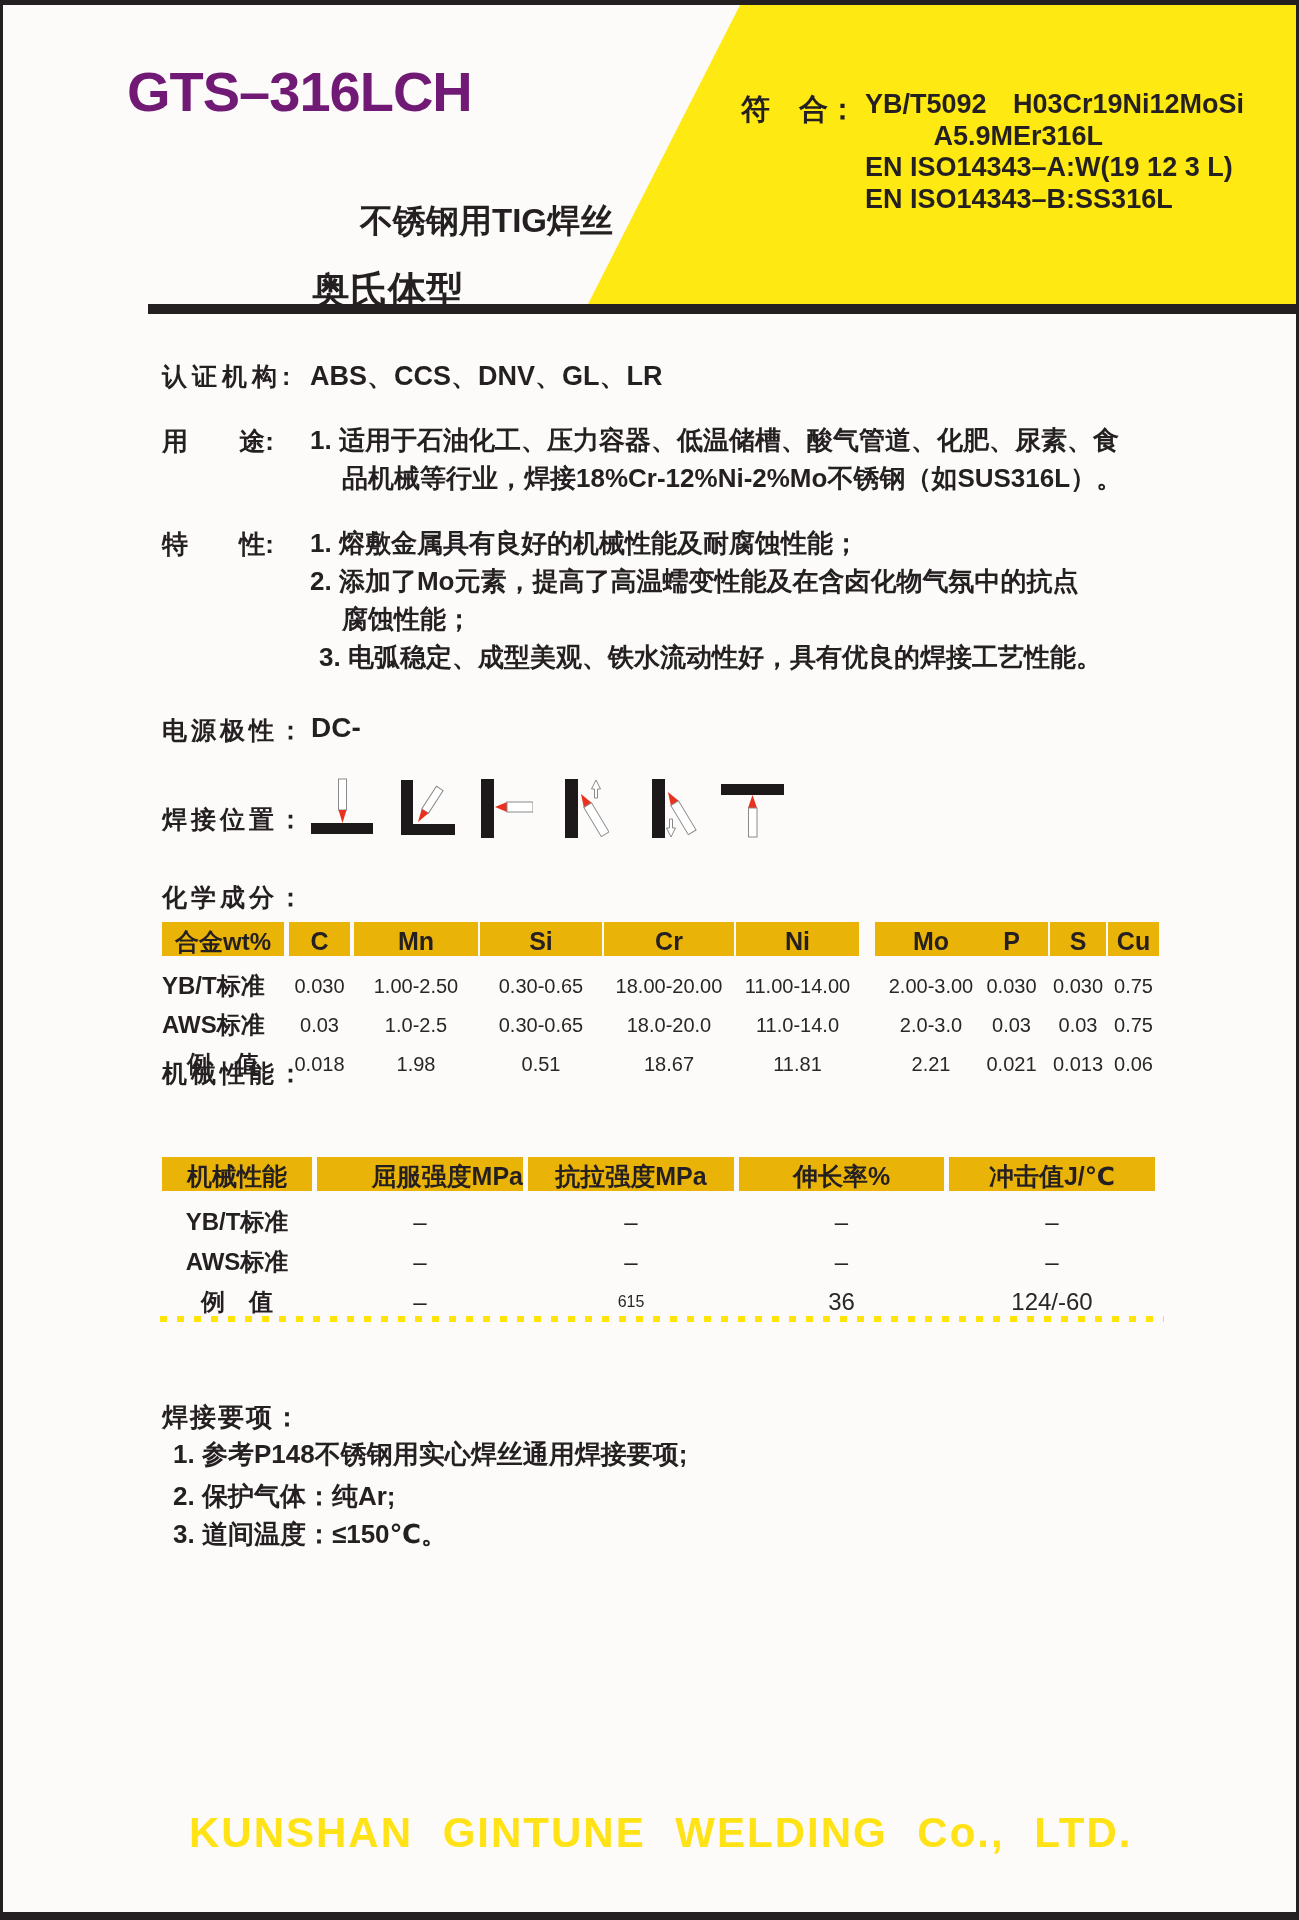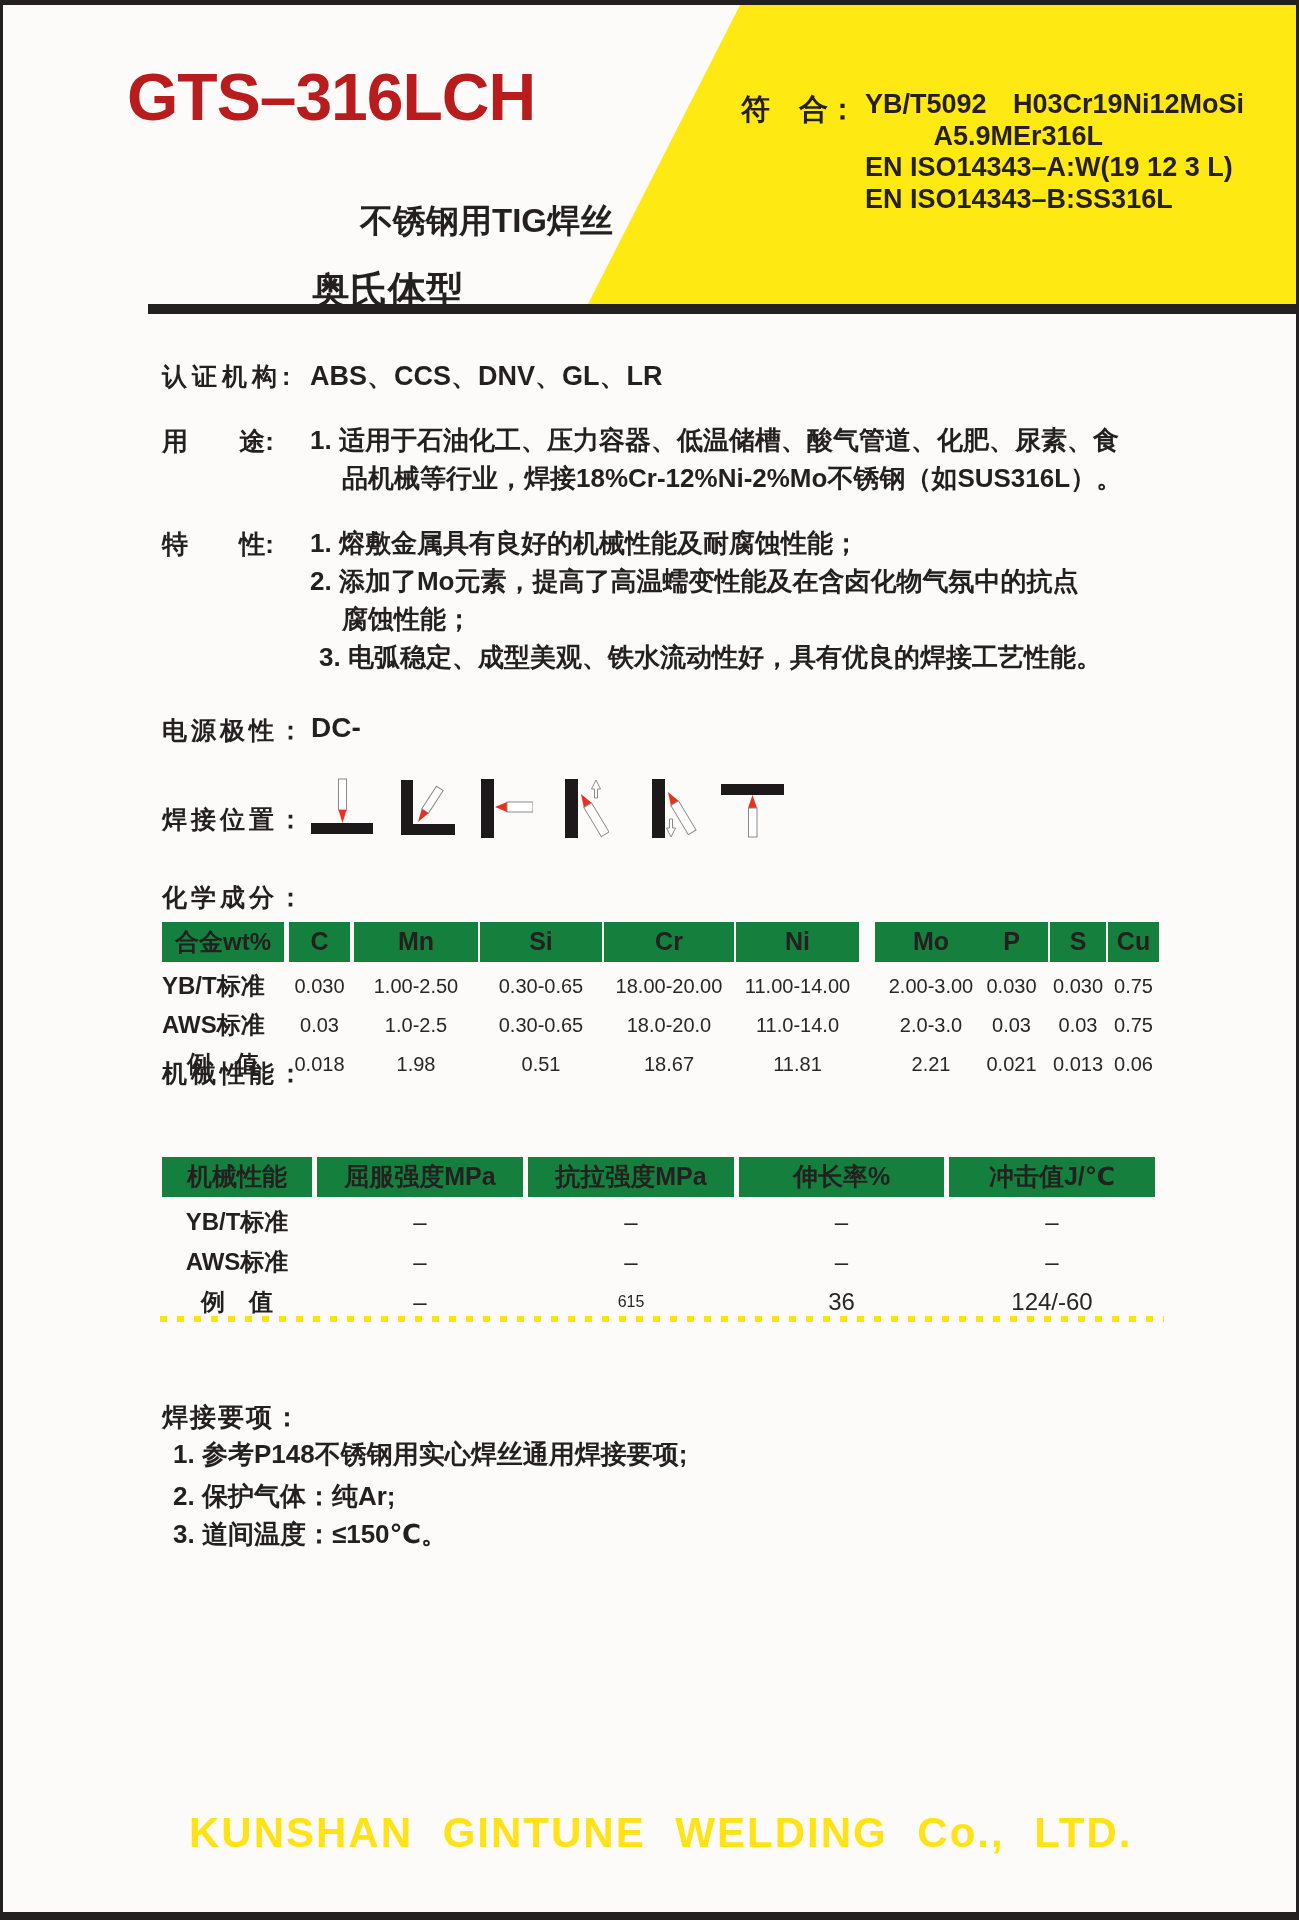--- a/index.html
+++ b/index.html
@@ -17,35 +17,35 @@
   }
   .abs{position:absolute;white-space:nowrap;}
 
   
   .wedge{
     position:absolute;left:585px;top:0;width:711px;height:299px;
     background:#ffe912;
     clip-path:polygon(152px 0,100% 0,100% 100%,0 100%);
   }
   .hbar{position:absolute;left:145px;top:299px;width:1151px;height:10px;background:#241f20;}
-  .title{left:124px;top:54px;font-size:66px;font-weight:bold;letter-spacing:-1px;color:#b91c1c;}
+  .title{left:124px;top:54px;font-size:56px;font-weight:bold;letter-spacing:-1px;color:#701a75;}
   .subtitle{left:160px;top:194px;width:450px;text-align:right;font-size:33px;font-weight:bold;}
   .typelabel{left:160px;top:260px;width:450px;text-align:center;font-size:38px;font-weight:bold;}
   .std-label{left:738px;top:85px;font-size:29px;font-weight:bold;}
   .std-block{left:862px;top:84px;font-size:27px;font-weight:bold;line-height:31.6px;}
   .std-c1{display:inline-block;width:148px;}
   .std-c1.r{text-align:right;}
 
   
   .seclabel{font-size:25px;font-weight:bold;letter-spacing:4px;}
   .splitlabel{display:flex;justify-content:space-between;width:112px;font-size:26px;font-weight:bold;}
   .content{font-size:26px;font-weight:bold;}
 
   
-  .ycell{position:absolute;background:#15803d;height:40px;line-height:39px;text-align:center;
+  .ycell{position:absolute;background:#eab308;height:34px;line-height:39px;text-align:center;
          font-weight:bold;font-size:25px;white-space:nowrap;}
   .cell{position:absolute;height:30px;line-height:30px;text-align:center;font-size:20px;
         font-weight:normal;color:#2a2627;white-space:nowrap;}
   .rowlab{position:absolute;height:30px;line-height:30px;font-size:24px;font-weight:bold;white-space:nowrap;}
   
   .cc1{left:159px;width:122px;} .cc2{left:286px;width:61px;} .cc3{left:351px;width:124px;}
   .cc4{left:477px;width:122px;} .cc5{left:601px;width:130px;} .cc6{left:733px;width:123px;}
   .cc7{left:846px;width:112px;margin-left:26px;} .cc8{left:972px;width:73px;}  .cc9{left:1047px;width:56px;}
   .cc10{left:1105px;width:51px;}
   .chr1{top:966px;} .chr2{top:1005px;} .chr3{top:1044px;}
@@ -198,21 +198,21 @@
   <div class="cell cc5 chr3">18.67</div>
   <div class="cell cc6 chr3">11.81</div>
   <div class="cell cc7 chr3">2.21</div>
   <div class="cell cc8 chr3">0.021</div>
   <div class="cell cc9 chr3">0.013</div>
   <div class="cell cc10 chr3">0.06</div>
 
   <div class="abs seclabel" style="left:159px;top:1052px;">机械性能：</div>
 
   <div class="ycell mc1" style="top:1152px;">机械性能</div>
-  <div class="ycell mc2" style="top:1152px;">屈服强度MPa</div>
+  <div class="ycell mc2" style="top:1152px;text-align:right;">屈服强度MPa</div>
   <div class="ycell mc3" style="top:1152px;">抗拉强度MPa</div>
   <div class="ycell mc4" style="top:1152px;">伸长率%</div>
   <div class="ycell mc5" style="top:1152px;">冲击值J/℃</div>
 
   <div class="rowlab mc1 mr1 ctr">YB/T标准</div>
   <div class="cell mc2 mr1" style="font-size:24px;">–</div>
   <div class="cell mc3 mr1" style="font-size:24px;">–</div>
   <div class="cell mc4 mr1" style="font-size:24px;">–</div>
   <div class="cell mc5 mr1" style="font-size:24px;">–</div>
 

